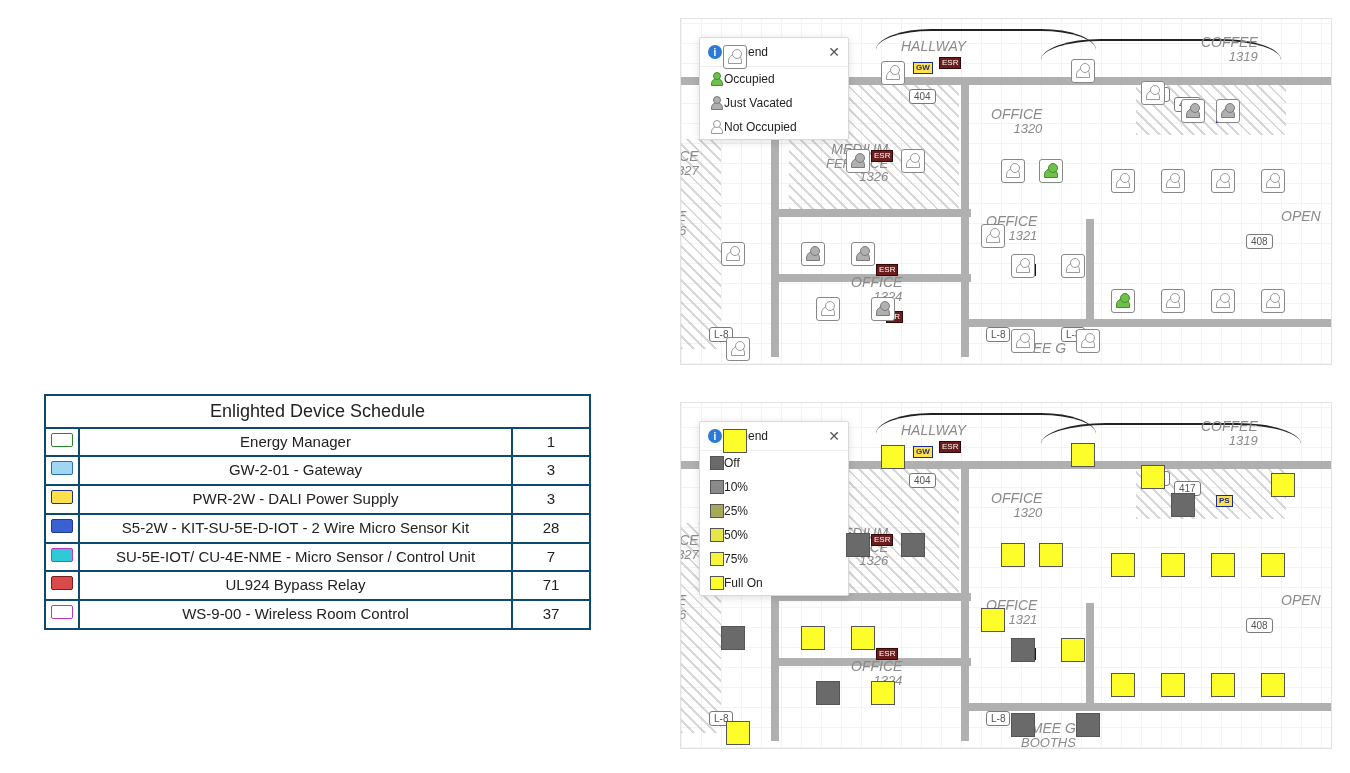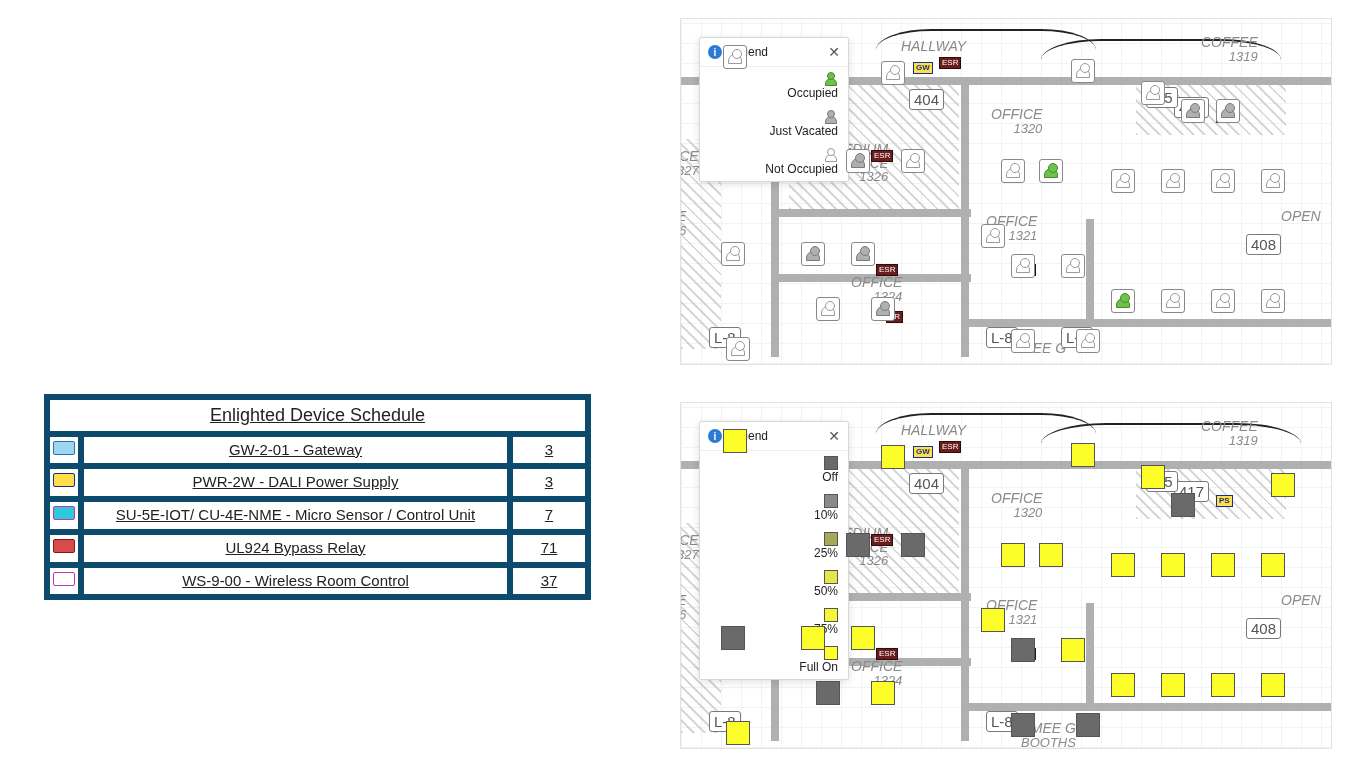--- a/index.html
+++ b/index.html
@@ -21,26 +21,25 @@
     top: 394px;
     width: 547px;
   }
   table.schedule {
     border-collapse: collapse;
     width: 100%;
     table-layout: fixed;
   }
   table.schedule th,
   table.schedule td {
-    border: 6px solid #0c4a6e;
+    border: 2px solid #0c4a6e;
     padding: 4px 6px;
     font-size: 15px;
     line-height: 1.25;
     vertical-align: middle;
-    text-decoration: underline;
   }
   table.schedule .title-row td {
     text-align: center;
     font-weight: 400;
     font-size: 18px;
   }
   table.schedule .header-row td {
     text-align: center;
     font-size: 17px;
   }
@@ -109,21 +108,21 @@
 
   .hatched {
     position: absolute;
     background:
       repeating-linear-gradient(45deg, #bdbdbd 0 2px, transparent 2px 8px);
     opacity: 0.6;
   }
 
   .tag-hex {
     position: absolute;
-    font-size: 15px;
+    font-size: 10px;
     padding: 1px 4px;
     border: 1px solid #7a7a7a;
     background: #fff;
     color: #555;
     border-radius: 3px;
   }
 
   
   .node {
     position: absolute;
@@ -202,24 +201,23 @@
     font-size:10px;align-items:center;justify-content:center;
   }
   .legend .hdr .close {
     margin-left: auto;
     cursor: pointer;
     color:#555;
     font-size: 14px;
   }
   .legend .item {
     display:flex;
-    align-items:flex-end;
+    align-items:flex-start;
     column-gap:0;
     padding:5px 10px;
-    flex-direction:column;
   }
   .legend .sw-occ {
     width:14px; height:14px; position:relative;
   }
   .legend .sw-occ::before{
     content:'';position:absolute;left:1px;right:1px;bottom:0;height:6px;
     border:1px solid #888;border-top-left-radius:6px;border-top-right-radius:6px;
   }
   .legend .sw-occ::after{
     content:'';position:absolute;left:3px;top:0;width:6px;height:6px;border:1px solid #888;border-radius:50%;
@@ -254,28 +252,38 @@
     <colgroup>
         <col class="icon-col">
         <col class="desc-col">
         <col class="qty-col">
       </colgroup>
     <tbody id="schedule-body">
         <tr class="title-row">
           <td colspan="3">Enlighted Device Schedule</td>
         </tr>
         <tr>
+          <td class="icon-cell"><span class="dev-icon ic-em"></span></td>
+          <td class="desc-cell">Energy Manager</td>
+          <td class="qty-cell">1</td>
+        </tr>
+        <tr>
           <td class="icon-cell"><span class="dev-icon ic-gw"></span></td>
           <td class="desc-cell">GW-2-01 - Gateway</td>
           <td class="qty-cell">3</td>
         </tr>
         <tr>
           <td class="icon-cell"><span class="dev-icon ic-ps"></span></td>
           <td class="desc-cell">PWR-2W - DALI Power Supply</td>
           <td class="qty-cell">3</td>
+        </tr>
+        <tr>
+          <td class="icon-cell"><span class="dev-icon ic-s52w"></span></td>
+          <td class="desc-cell">S5-2W - KIT-SU-5E-D-IOT - 2 Wire Micro Sensor Kit</td>
+          <td class="qty-cell">28</td>
         </tr>
         <tr>
           <td class="icon-cell"><span class="dev-icon ic-su5e"></span></td>
           <td class="desc-cell">SU-5E-IOT/ CU-4E-NME - Micro Sensor / Control Unit</td>
           <td class="qty-cell">7</td>
         </tr>
         <tr>
           <td class="icon-cell"><span class="dev-icon ic-esr2"></span></td>
           <td class="desc-cell">UL924 Bypass Relay</td>
           <td class="qty-cell">71</td>

